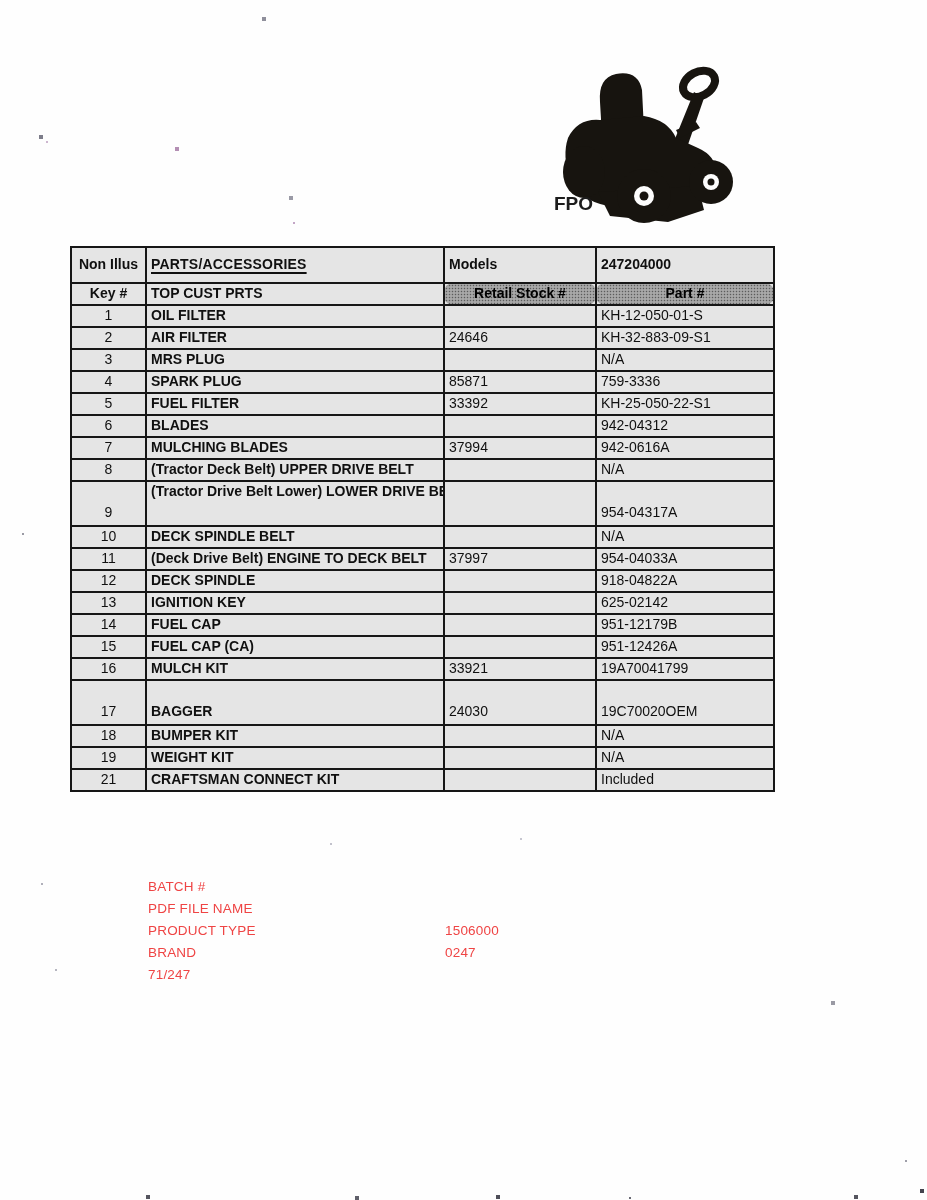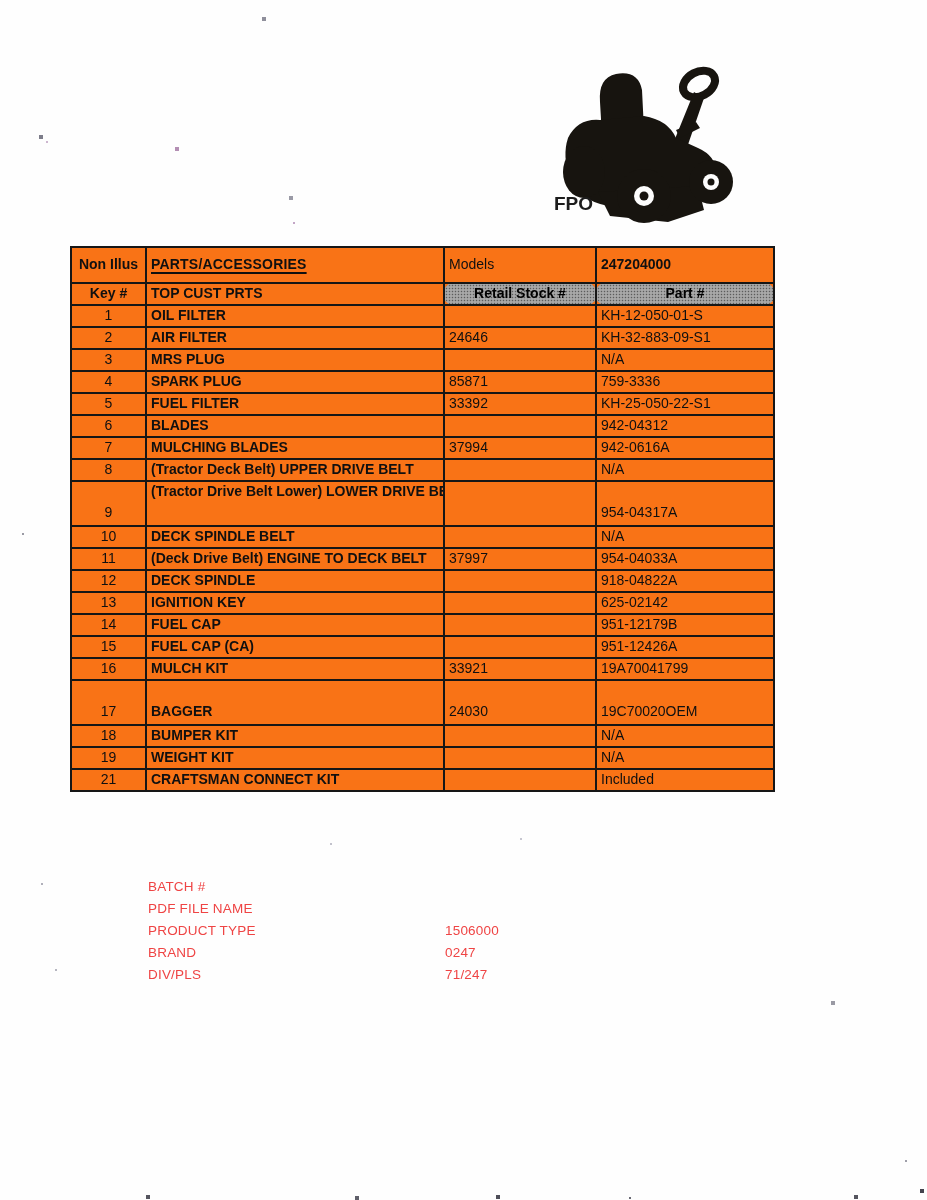--- a/index.html
+++ b/index.html
@@ -29,21 +29,21 @@
   
   .mower { position: absolute; left: 548px; top: 60px; width: 200px; height: 172px; }
   .mower svg { width: 100%; height: 100%; }
 
   
   table.parts {
     position: absolute; left: 70px; top: 246px;
     width: 703px;
     border-collapse: collapse;
     table-layout: fixed;
-    background: #f97316;
+    background: #e5e5e5;
   }
   table.parts col.c-key   { width: 75px; }
   table.parts col.c-desc  { width: 298px; }
   table.parts col.c-stock { width: 152px; }
   table.parts col.c-part  { width: 178px; }
 
   table.parts th, table.parts td {
     border: solid #161616;
     border-width: 2px 2px;
     font-size: 14px;
@@ -63,21 +63,21 @@
   .cell-key { text-align: center; font-weight: 400; font-size: 14px; }
   .cell-desc { font-weight: 700; white-space: normal; }
   .cell-stock, .cell-part { font-weight: 400; }
 
   th.h-nonillus { font-size: 13.5px; font-weight: 700; text-align: center; }
   th.h-title {
     font-size: 21px; font-weight: 700; text-align: left;
     text-decoration: underline; text-decoration-thickness: 2px; text-underline-offset: 3px;
     letter-spacing: 0.2px;
   }
-  th.h-models { font-size: 14px; font-weight: 400; text-align: left; }
+  th.h-models { font-size: 14px; font-weight: 700; text-align: left; }
   th.h-model-num { font-size: 15px; font-weight: 700; text-align: left; }
   th.h-key { font-size: 13.5px; font-weight: 700; text-align: center; }
   th.h-sub { font-size: 14px; font-weight: 700; text-align: left; padding-left: 8px; }
   th.h-gray {
     font-size: 14px; font-weight: 700; text-align: center; color: #000;
     background-color: #9b9b9b;
     background-image: radial-gradient(#5c5c5c 0.7px, transparent 0.8px),
                       radial-gradient(#cfcfcf 0.6px, transparent 0.7px);
     background-size: 3px 3px, 3px 3px;
     background-position: 0 0, 1.5px 1.5px;
@@ -283,15 +283,14 @@
 
 <div class="footer-fields">
   <div class="lbl">BATCH #</div>
   <div class="val"></div>
   <div class="lbl">PDF FILE NAME</div>
   <div class="val"></div>
   <div class="lbl">PRODUCT TYPE</div>
   <div class="val">1506000</div>
   <div class="lbl">BRAND</div>
   <div class="val">0247</div>
-  <div class="lbl">DIV/PLS</div>
   <div class="val">71/247</div>
 </div>
 
 </body></html>

